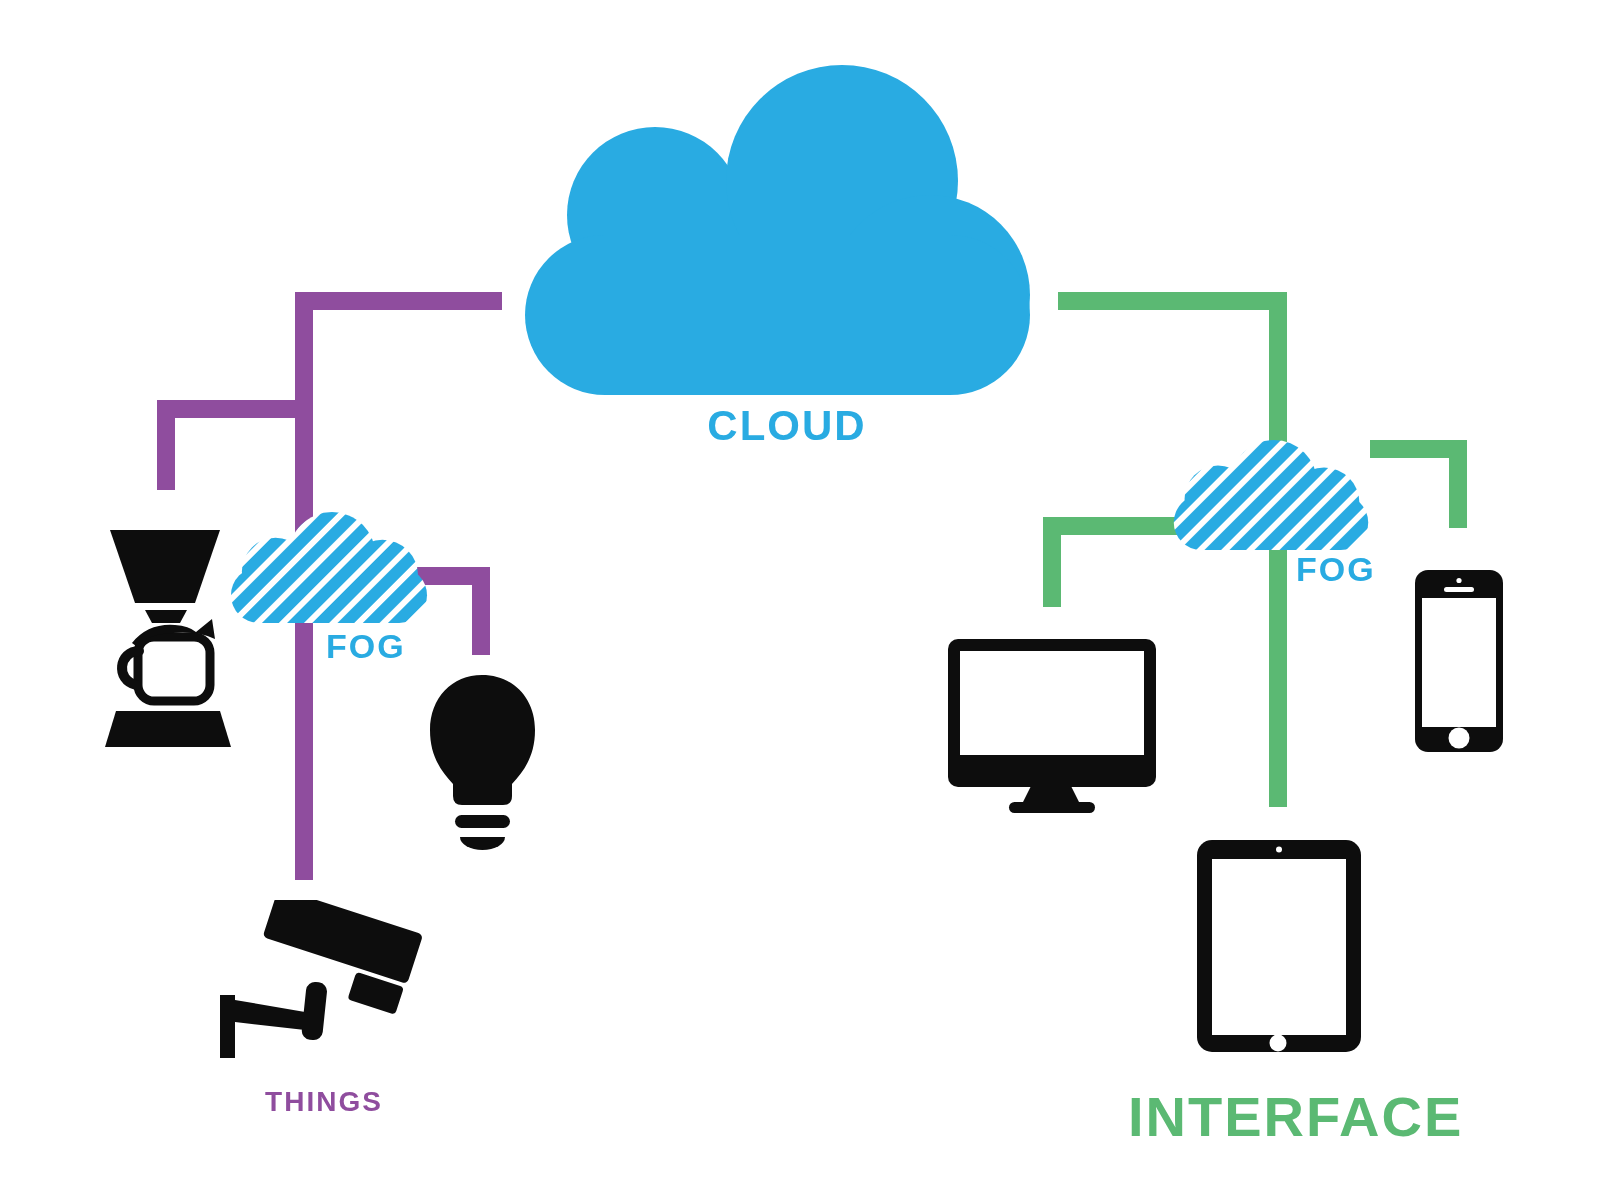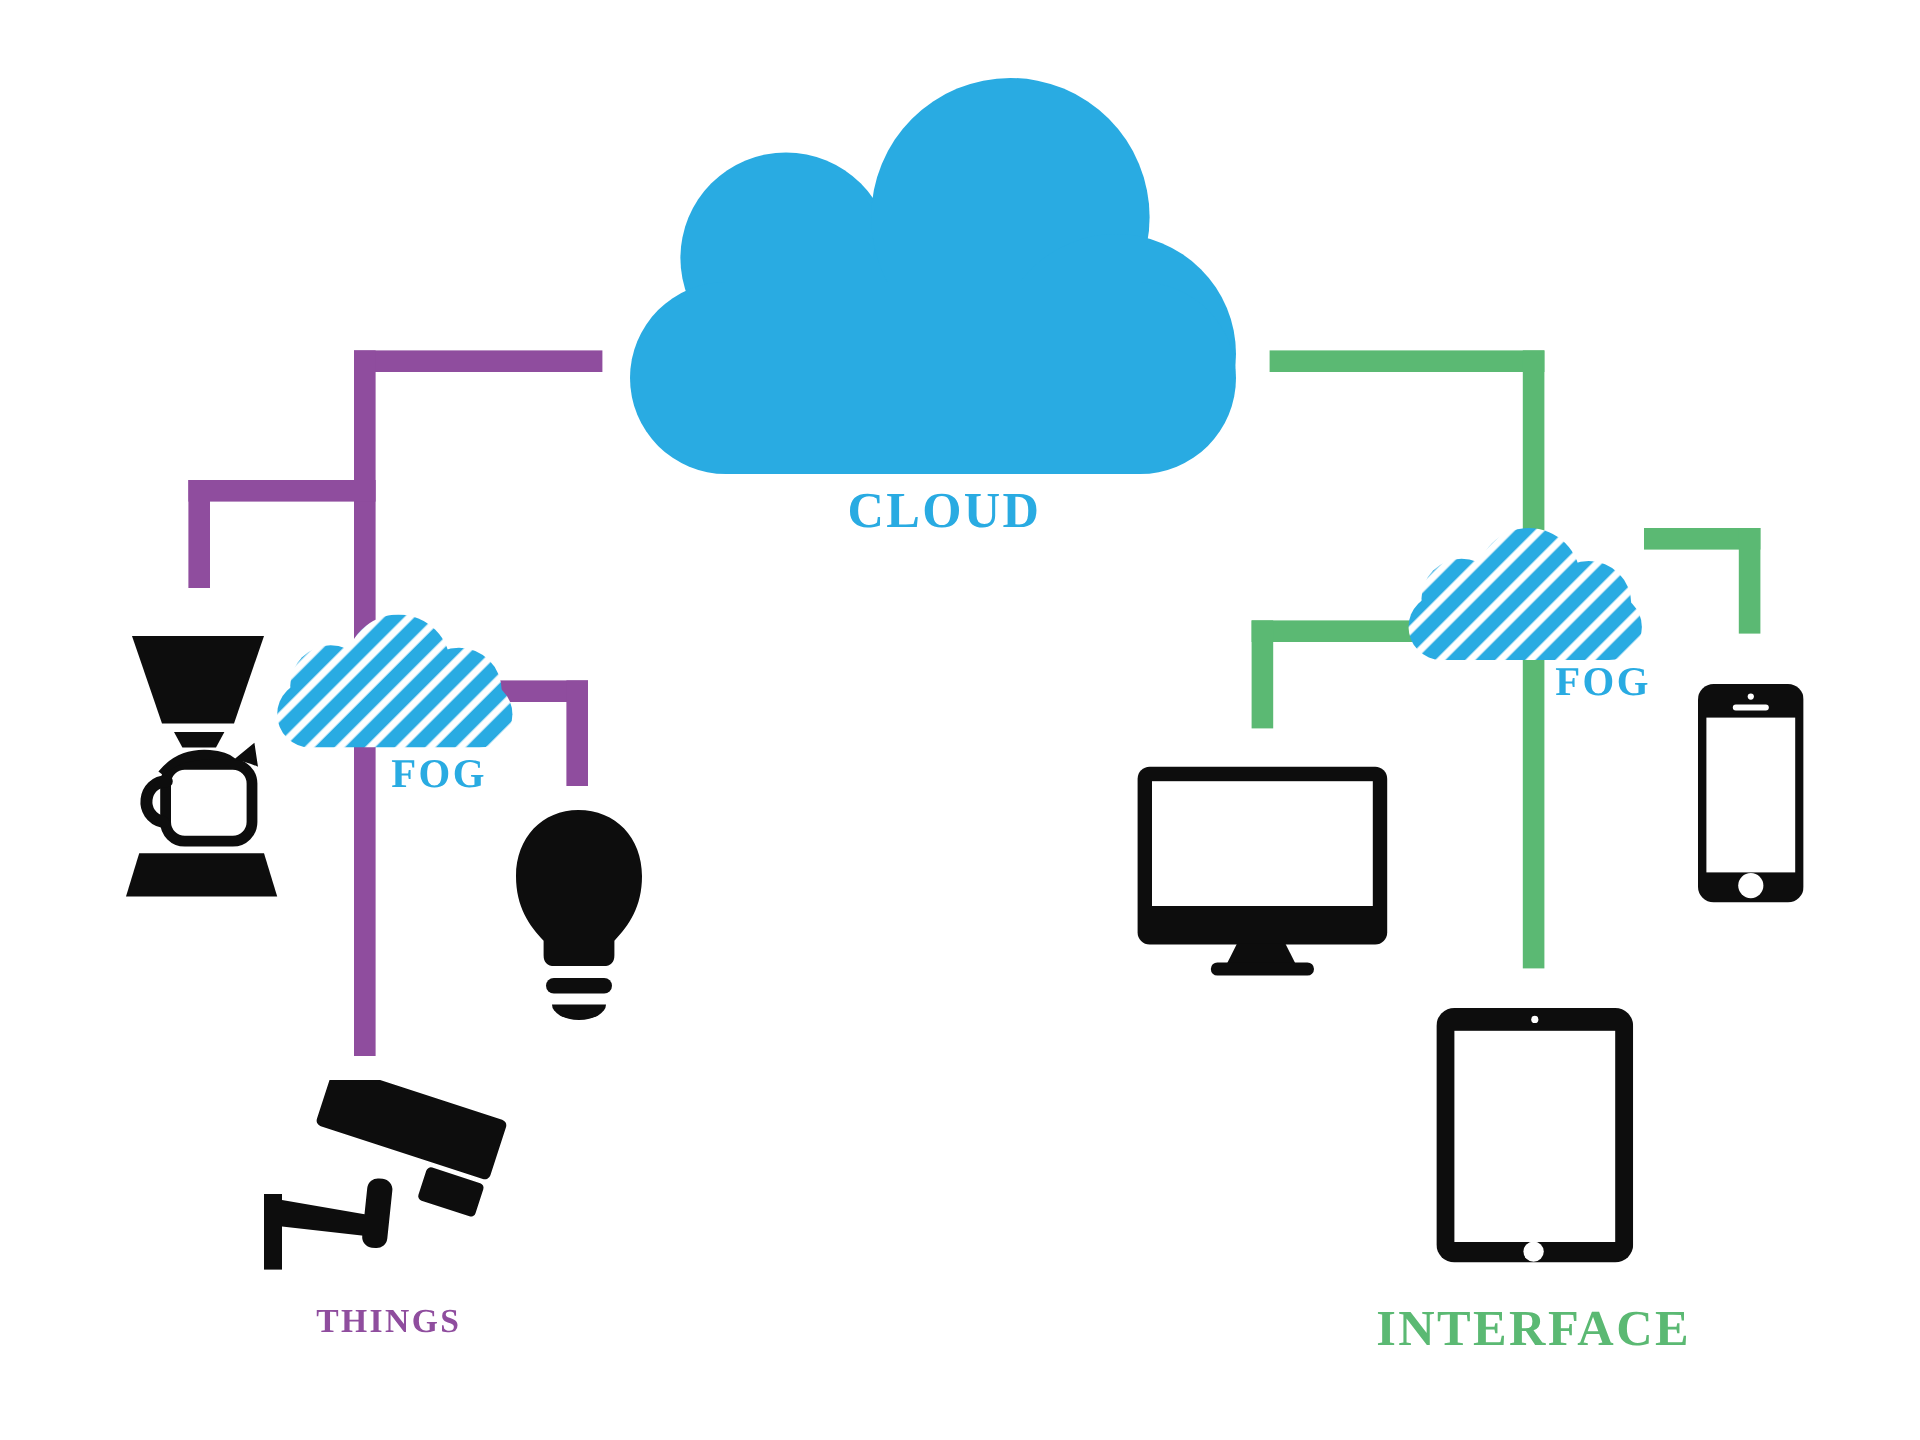--- a/index.html
+++ b/index.html
@@ -1,17 +1,17 @@
 <!DOCTYPE html>
 <html style="--cloud-blue: #29ABE2; --things-purple: #8F4D9E; --interface-green: #5BB973; --icon-black: #0D0D0D; --background: #FFFFFF;"><head>
 <meta charset="utf-8">
 <style>
   html,body{margin:0;padding:0;background:#fff;}
   #stage{position:relative;width:1600px;height:1200px;background:var(--background,#fff);
-         font-family:Liberation Serif, serif;overflow:hidden;}
+         font-family:Liberation Sans, sans-serif;overflow:hidden;}
   .seg{position:absolute;}
   .seg.purple{background:var(--things-purple);}
   .seg.green{background:var(--interface-green);}
   .icon{position:absolute;display:block;}
   .label{position:absolute;font-weight:700;letter-spacing:2px;white-space:nowrap;}
   .label.center{text-align:center;width:300px;}
   .blue-text{color:var(--cloud-blue);}
   .purple-text{color:var(--things-purple);}
   .green-text{color:var(--interface-green);}
   .blue-fill{fill:var(--cloud-blue);}
@@ -41,21 +41,21 @@
   #g2{left:1269px;top:292px;width:18px;height:515px;}
   #g3{left:1043px;top:517px;width:137px;height:18px;}
   #g4{left:1043px;top:517px;width:18px;height:90px;}
   #g5{left:1370px;top:440px;width:97px;height:18px;}
   #g6{left:1449px;top:440px;width:18px;height:88px;}
   #right-fog{left:1172px;top:440px;width:198px;height:110px;}
   #right-fog-label{left:1296px;top:550px;font-size:34px;}
   #monitor{left:947px;top:638px;width:210px;height:176px;}
   #phone{left:1415px;top:570px;width:88px;height:182px;}
   #tablet{left:1197px;top:840px;width:164px;height:212px;}
-  #interface-label{left:1128px;top:1084px;font-size:42px;}
+  #interface-label{left:1128px;top:1084px;font-size:56px;}
 </style>
 </head>
 <body>
 
 <div id="stage">
 
   <div class="seg purple" id="p1"></div>
   <div class="seg purple" id="p2"></div>
   <div class="seg purple" id="p3"></div>
   <div class="seg purple" id="p4"></div>

